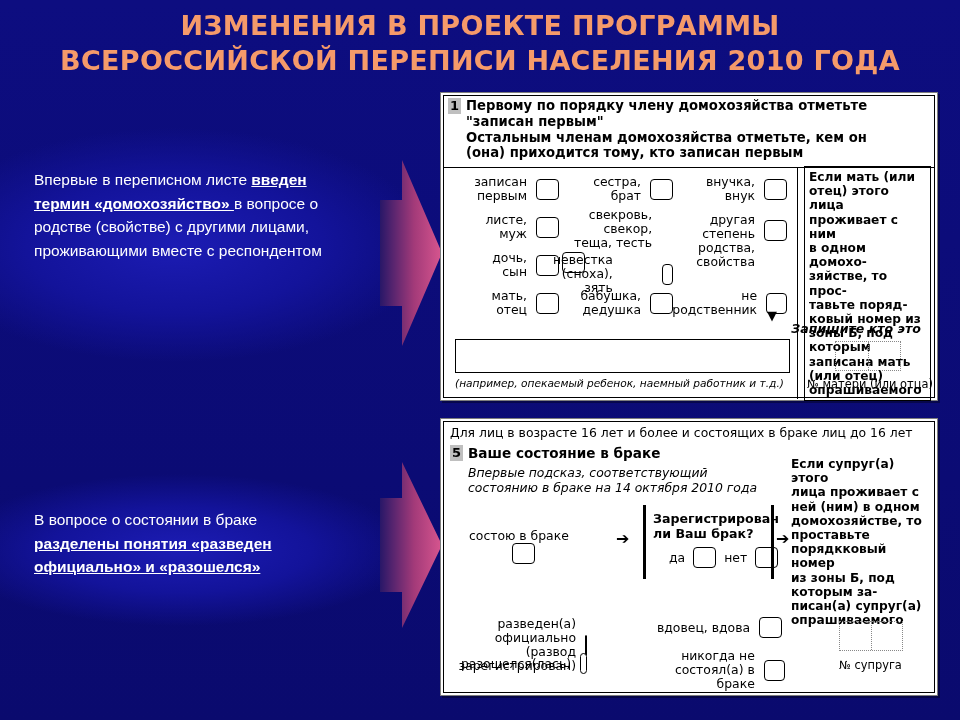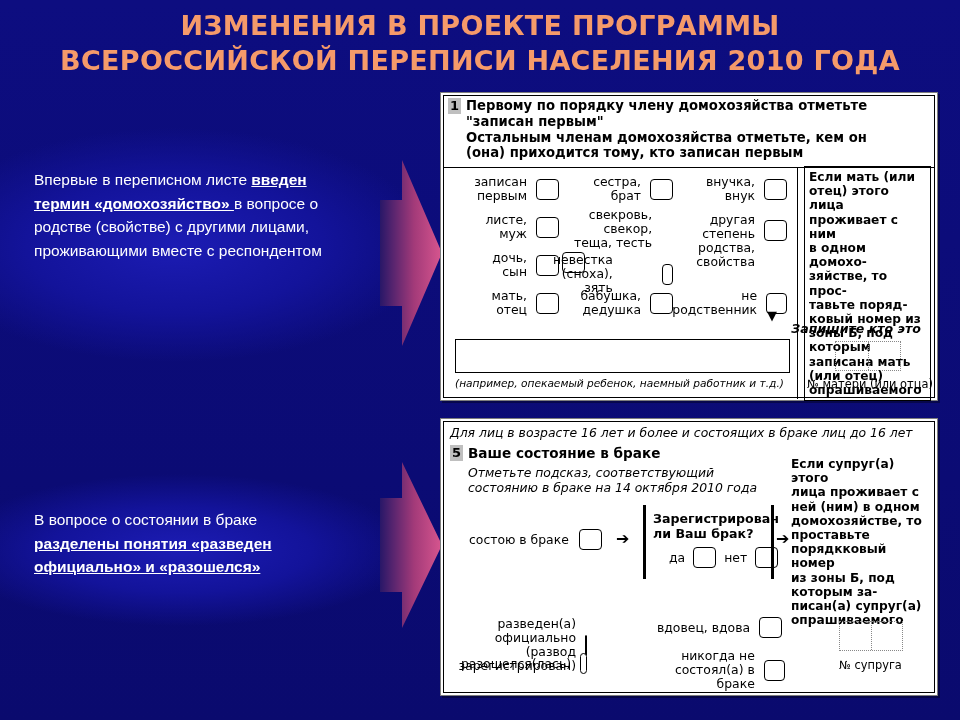--- a/index.html
+++ b/index.html
@@ -85,21 +85,21 @@
     border-left:1.5px dotted #888;}
 
   .tiny{font-size:10.6px;font-style:italic;line-height:12px;}
   .tiny2{font-size:11.4px;line-height:12px;}
 
   .vbar{position:absolute;width:3px;background:#000;}
   .arrowR{position:absolute;font-size:16px;line-height:16px;}
 
   .q5head{position:absolute;left:9px;top:26px;font-size:13.6px;font-weight:bold;}
   .q5sub{position:absolute;left:27px;top:46px;font-size:12.4px;font-style:italic;line-height:15px;}
-  .toprule{position:absolute;left:9px;top:6px;font-size:12.4px;font-style:italic;}
+  .toprule{position:absolute;left:9px;top:6px;font-size:12.4px;}
 </style>
 </head>
 <body>
 
 <div id="stage">
 
   <div class="title">
     <div class="l1">ИЗМЕНЕНИЯ В ПРОЕКТЕ ПРОГРАММЫ</div>
     <div class="l2">ВСЕРОССИЙСКОЙ ПЕРЕПИСИ НАСЕЛЕНИЯ 2010 ГОДА</div>
   </div>
@@ -247,37 +247,37 @@
 
   <div class="panel" id="panel2">
     <div class="panel-inner"></div>
 
     <div class="toprule">Для лиц в возрасте 16 лет и более и состоящих в браке лиц до 16 лет</div>
 
     <div class="q5head">
       <span class="num">5</span><span>Ваше состояние в браке</span>
     </div>
     <div class="q5sub">
-      <span>Отметьте подсказ, соответствующий</span><br><span>состоянию в браке на 14 октября 2010 года</span>
+      <span>Впервые подсказ, соответствующий</span><br><span>состоянию в браке на 14 октября 2010 года</span>
     </div>
 
     <div style="position:absolute;left:350px;top:38px;width:142px;font-size:12.2px;font-weight:bold;line-height:14.2px;">
       <span>Если супруг(а) этого</span><br>
       <span>лица проживает с</span><br>
       <span>ней (ним) в одном</span><br>
       <span>домохозяйстве, то</span><br>
       <span>проставьте</span><br>
       <span>порядкковый номер</span><br>
       <span>из зоны Б, под</span><br>
       <span>которым за-</span><br>
       <span>писан(а) супруг(а)</span><br>
       <span>опрашиваемого</span>
     </div>
 
-    <div class="gridrow" style="left:28px;top:110px;">
+    <div class="gridrow" style="left:28px;top:110px;flex-direction:column;">
       <span class="lblC">состою в браке</span>
       <span class="cb" style="margin-left:10px"></span>
     </div>
     <div class="arrowR" style="left:175px;top:112px;font-weight:bold;">➔</div>
 
     <div class="vbar" style="left:202px;top:86px;height:74px;"></div>
 
     <div style="position:absolute;left:212px;top:92px;font-size:12.6px;font-weight:bold;line-height:15px;">
       <span>Зарегистрирован</span><br><span>ли Ваш брак?</span>
     </div>

